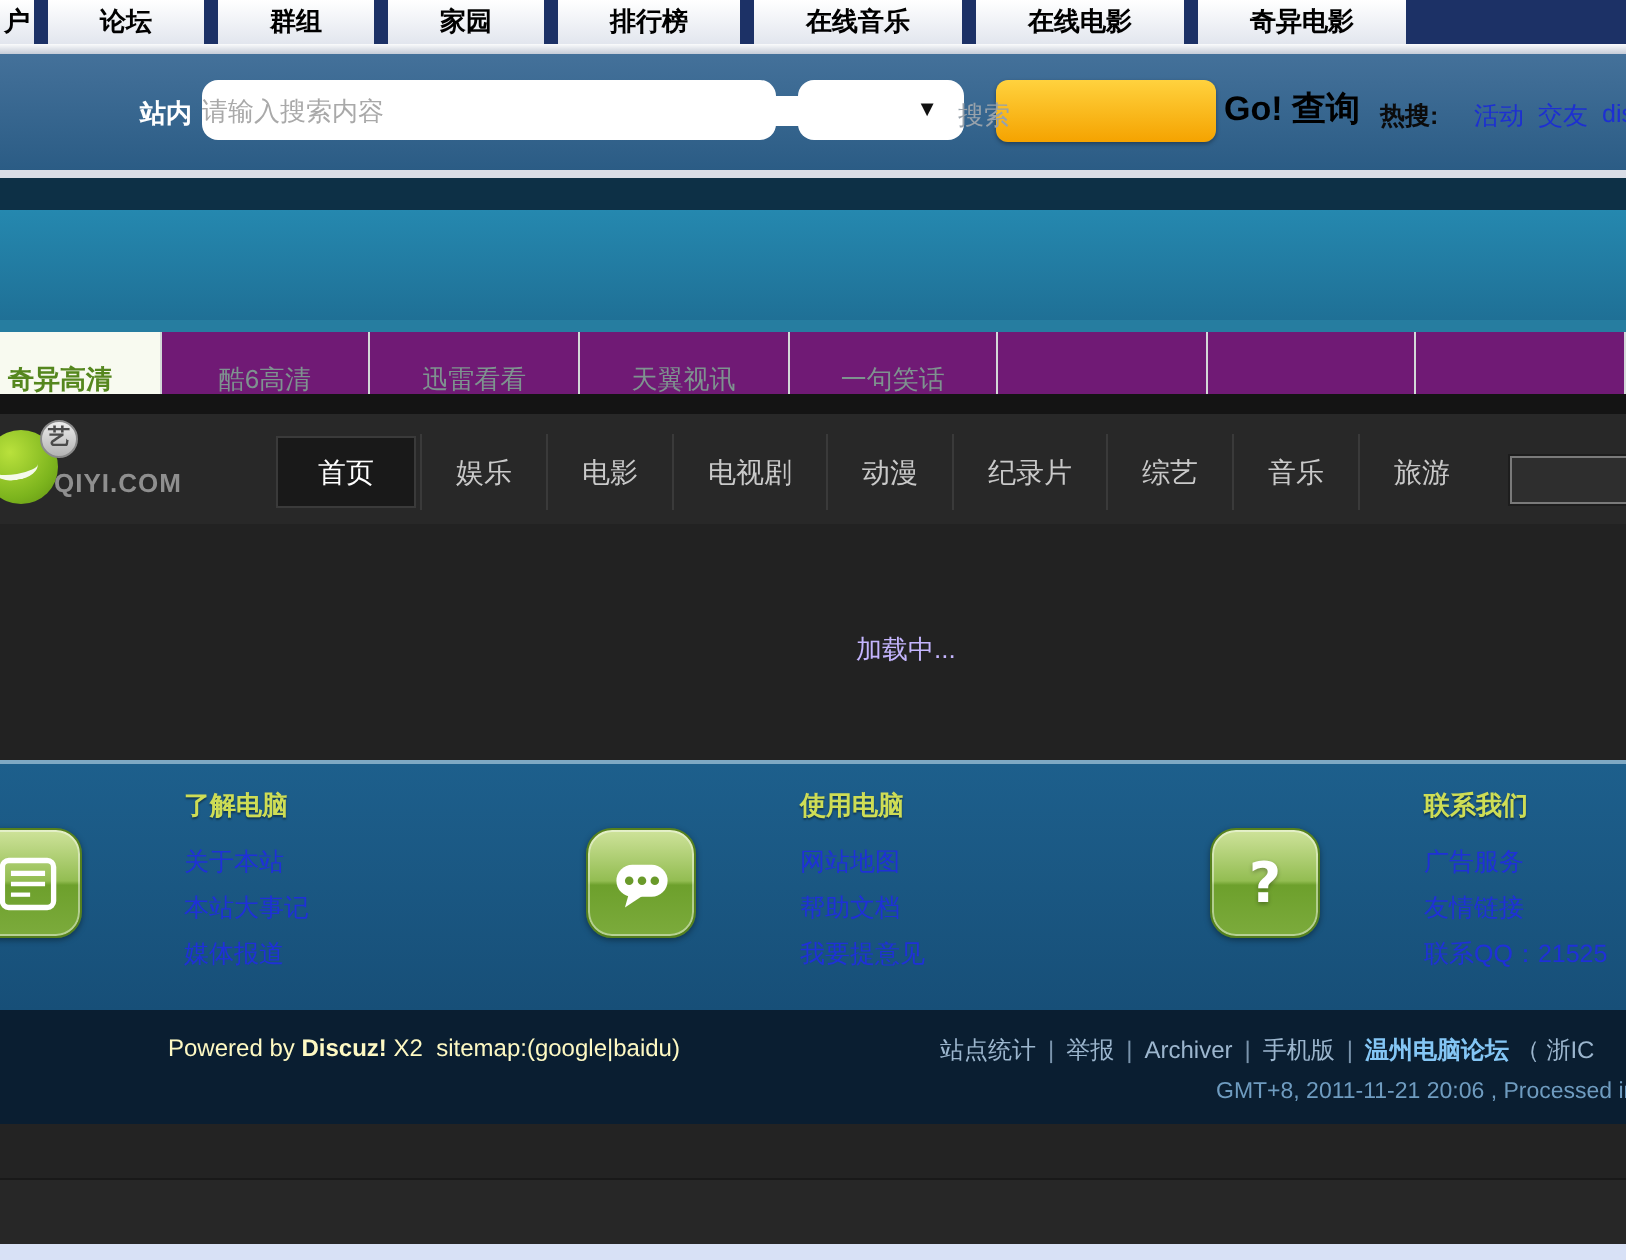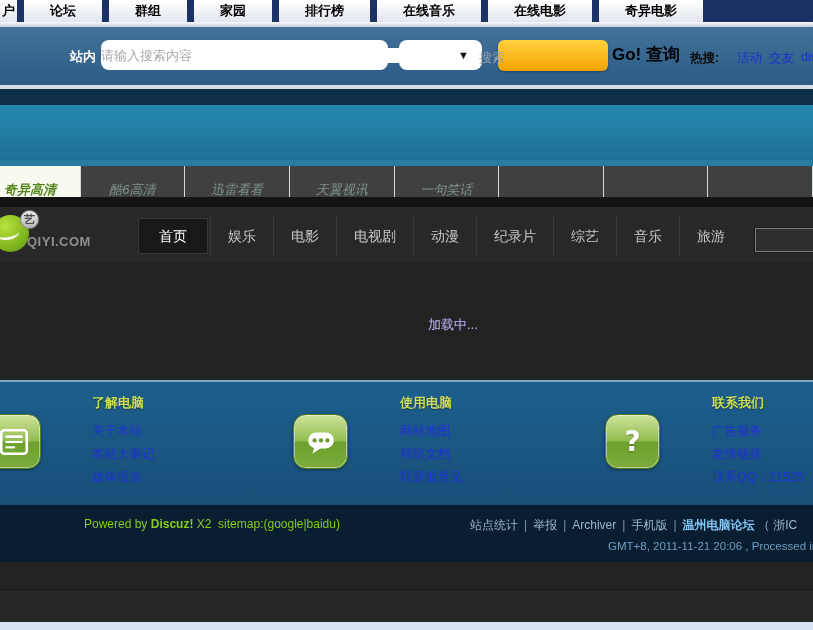--- a/index.html
+++ b/index.html
@@ -50,21 +50,21 @@
   .hot-label { left:690px; top:23px; color:#0b0b0b; font-weight:bold; font-size:12.5px; }
   .hot-links { left:737px; top:23px; display:flex; gap:7px; white-space:nowrap; }
   .hot-links a { color:#1d2fd2; font-size:12.5px; text-decoration:none; cursor:pointer; }
 
   .strip2 { top:85px; height:4px; background:#d9dde6; }
   .darkband { top:89px; height:16px; background:#0d3046; }
   .banner { top:105px; height:55px; background:linear-gradient(#2588af,#1f7096); }
   .tabstrip { top:160px; height:6px; background:#267da0; }
 
   
-  .vtabs { top:166px; height:48px; background:#404040; display:flex;font-style:italic; }
+  .vtabs { top:166px; height:48px; background:#701a75; display:flex; }
   .vtab {
     width:112px; display:flex; align-items:center; justify-content:center;
     font-size:13px; color:#7e938f; border-right:1px solid #d3d8d8; cursor:pointer;
     white-space:nowrap;
   }
   .vtab.active {
     width:86px; background:#f8faf0; color:#55871e; font-weight:bold;
     justify-content:flex-start; padding-left:4px;
   }
 
@@ -123,21 +123,21 @@
   .fi1 { left:-14px; } .fi2 { left:293px; } .fi3 { left:605px; }
   .f-icon .qmark { color:#fff; font-weight:bold; font-size:28px; text-shadow:0 1px 2px rgba(0,0,0,.3); font-family:"DejaVu Sans", sans-serif; }
   .f-col { top:12px; width:160px; text-align:left; }
   .fc1 { left:92px; } .fc2 { left:400px; } .fc3 { left:712px; width:175px; }
   .f-head { color:#cedd55; font-weight:bold; font-size:13px; margin-bottom:8px; text-shadow:0 1px 1px rgba(0,0,0,.4); }
   .f-col a { display:block; color:#1f30d8; font-size:12.5px; line-height:23px; text-decoration:none; cursor:pointer; white-space:nowrap; }
 
   
   .navy-bar { top:505px; height:57px; background:#0a1e31; font-size:12px; }
   .navy-bar > * { position:absolute; white-space:nowrap; }
-  .nb-r1-left { left:84px; top:12px; color:#84cc16; }
+  .nb-r1-left { left:84px; top:12px; color:#fef9c3; }
   .nb-r1-left b { font-weight:bold; }
   .nb-r1-right { left:470px; top:12px; color:#9cb6ce; }
   .nb-sep { color:#7a94ac; margin:0 6px; }
   .nb-link { color:#9cb6ce; text-decoration:none; cursor:pointer; }
   .nb-forum { color:#84c6f5; font-weight:bold; text-decoration:none; cursor:pointer; }
   .nb-r2-left { left:118px; top:34px; color:#a3c0da; }
   .nb-r2-right { left:608px; top:35px; color:#6f9cc0; font-size:11.5px; }
 
   .gray1 { top:562px; height:27px; background:#232323; }
   .gray2 { top:589px; height:33px; background:#272727; border-top:1px solid #191919; }

